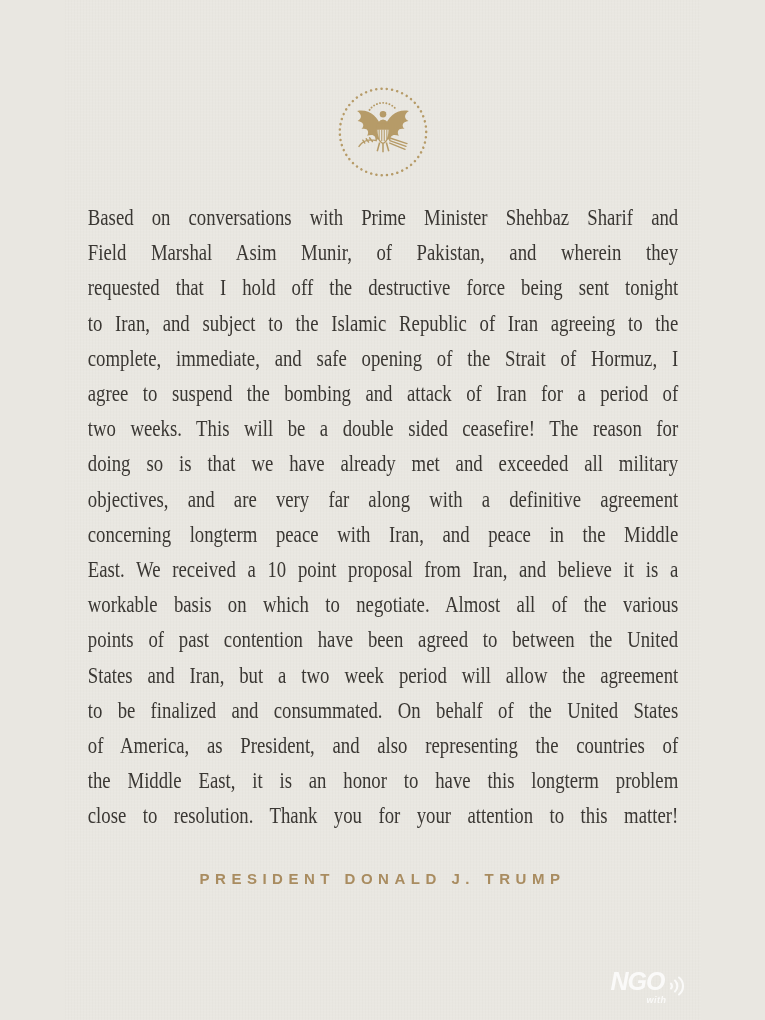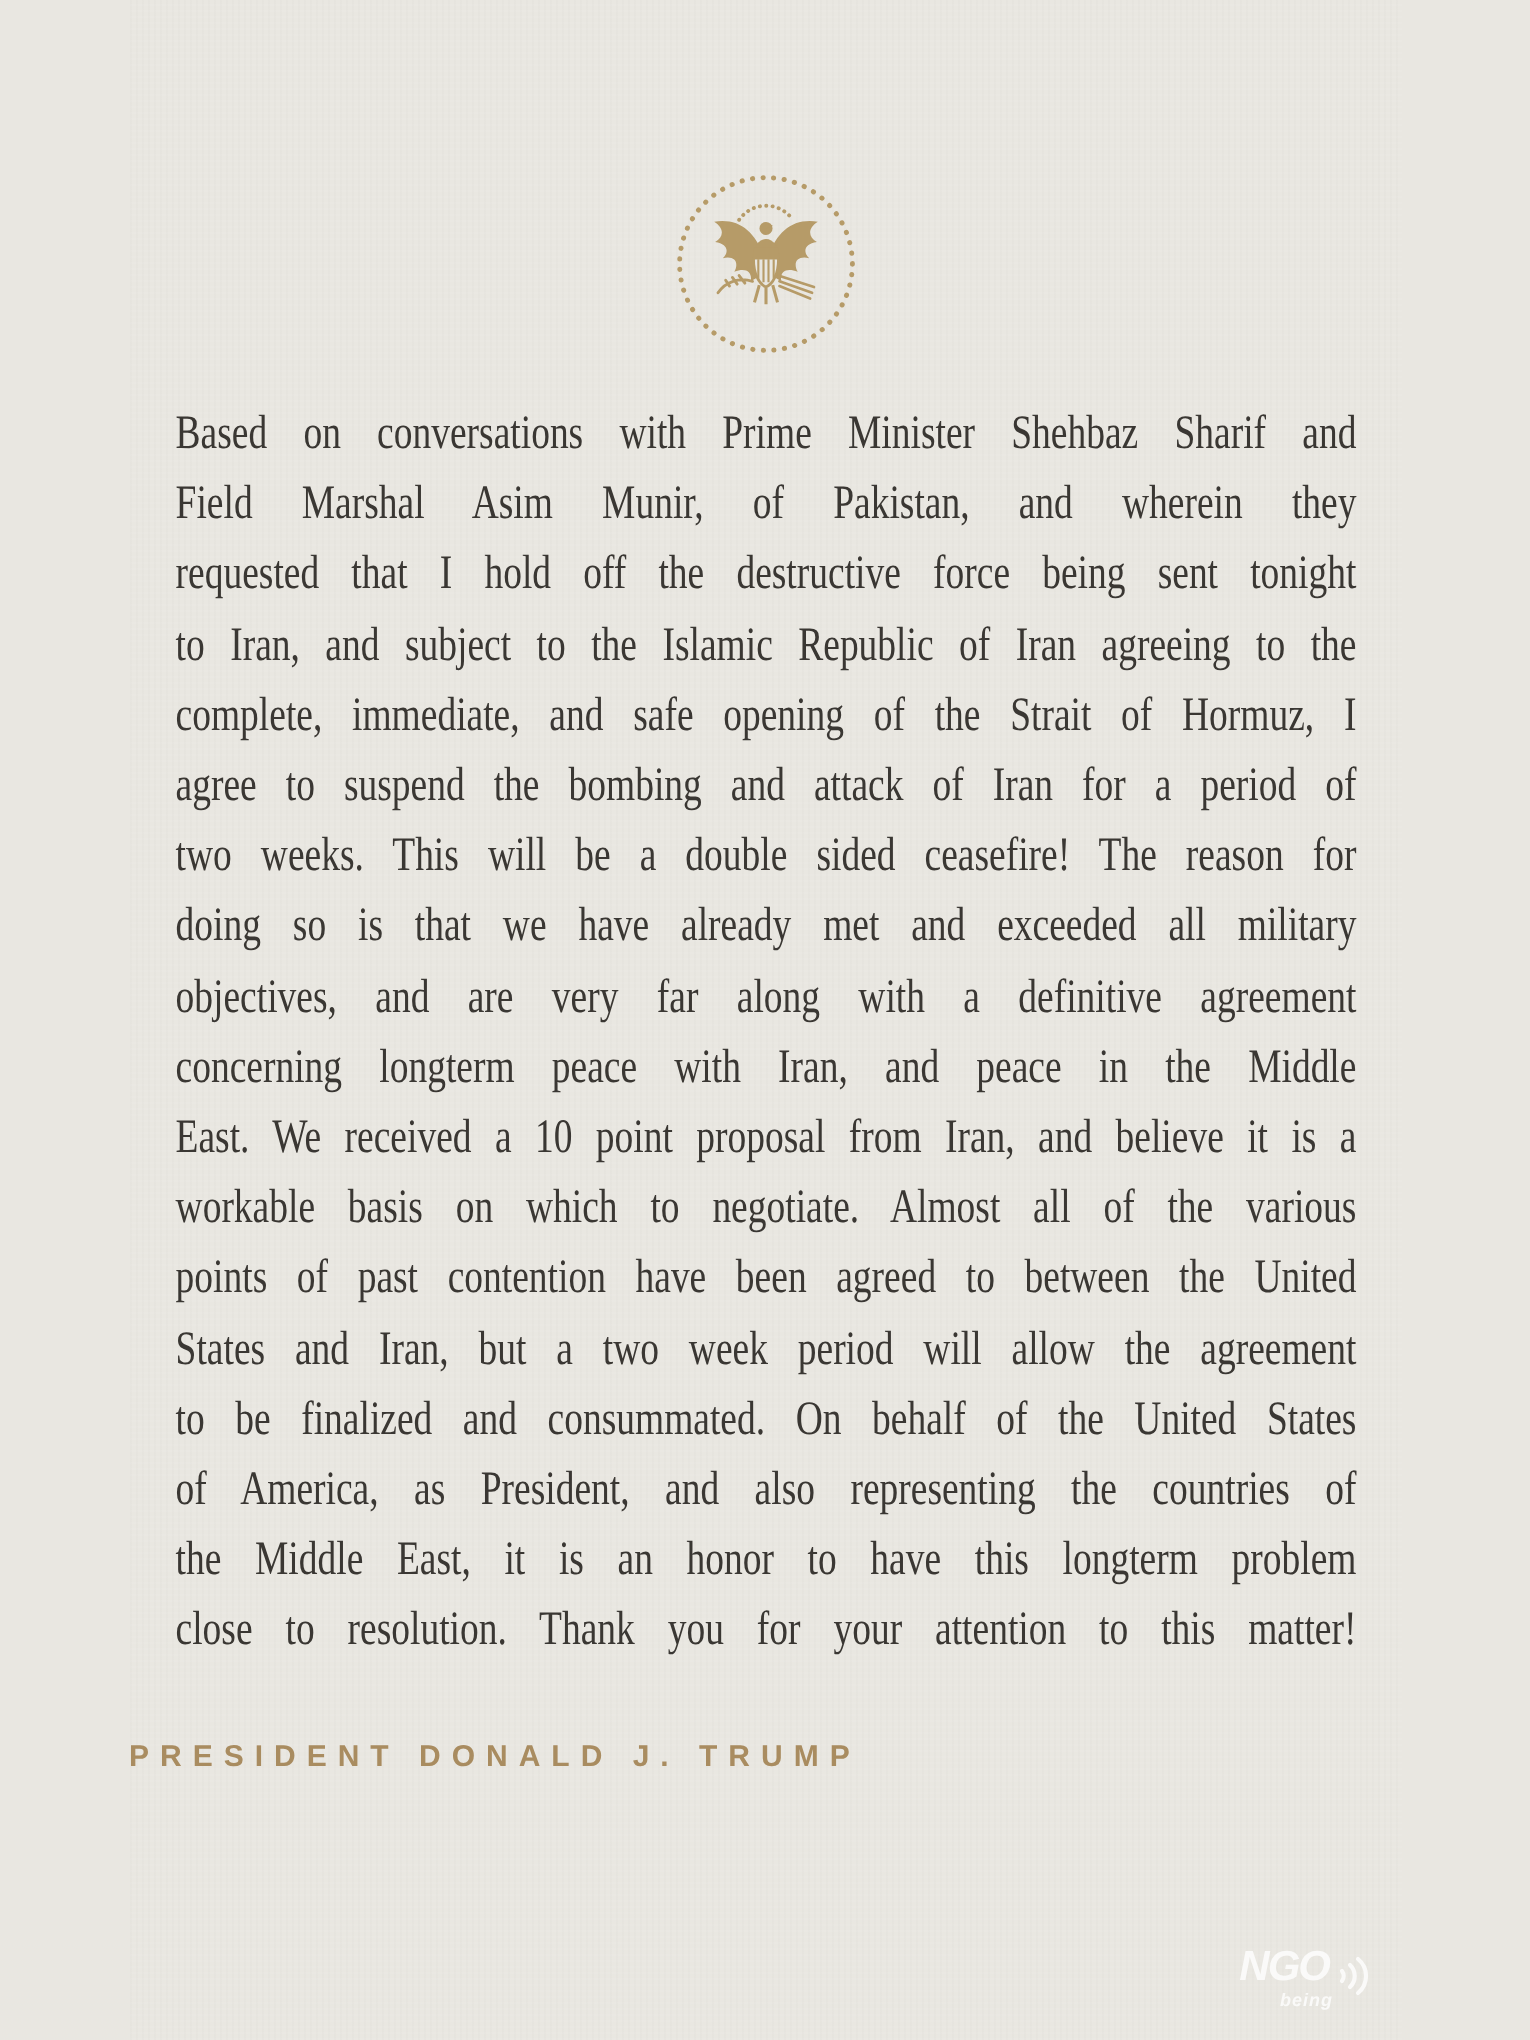--- a/index.html
+++ b/index.html
@@ -22,33 +22,33 @@
   .statement{
     position:absolute;top:200px;left:50%;width:756px;margin-left:-378px;
     transform:scaleX(0.781);transform-origin:50% 0;
     font-size:24px;line-height:35.2px;color:#3a3733;
   }
   .statement .line{
     text-align:justify;text-align-last:justify;text-justify:inter-word;
     white-space:normal;
   }
   .signature{
-    position:absolute;top:870px;left:0;width:100%;
+    position:absolute;top:870px;left:0;width:100%;text-align:center;
     font-family:"Liberation Sans", sans-serif;
     font-size:15px;font-weight:600;letter-spacing:5.5px;color:#a98c60;
   }
   .watermark{
     position:absolute;right:16px;bottom:16px;
     display:flex;align-items:center;gap:7px;
     color:rgba(255,255,255,0.78);
     font-family:"Liberation Sans", sans-serif;
   }
   .wm-logo{position:relative;display:inline-block;padding-bottom:8px;}
   .wm-ngo{
-    font-style:italic;font-weight:900;font-size:21px;letter-spacing:-1px;
+    font-style:italic;font-weight:900;font-size:25px;letter-spacing:-1px;
   }
   .wm-news{
     position:absolute;right:-2px;bottom:-1px;
     font-style:italic;font-weight:700;font-size:9px;letter-spacing:0.5px;
   }
   .wm-waves{display:block;margin-left:-3px;}
   .wm-label{
     font-weight:700;font-size:17px;letter-spacing:0.5px;
     font-family:"Liberation Sans","DejaVu Sans",sans-serif;
   }
@@ -119,21 +119,21 @@
       <div class="line">of America, as President, and also representing the countries of</div>
       <div class="line">the Middle East, it is an honor to have this longterm problem</div>
       <div class="line">close to resolution. Thank you for your attention to this matter!</div>
     </div>
 
   <div class="signature">PRESIDENT DONALD J. TRUMP</div>
 
   <div class="watermark">
     <span class="wm-logo">
       <span class="wm-ngo">NGO</span>
-      <span class="wm-news">being</span>
+      <span class="wm-news">with</span>
     </span>
     <svg class="wm-waves" viewBox="0 0 16 26" width="16" height="26" aria-hidden="true">
       <g stroke="rgba(255,255,255,0.78)" fill="none" stroke-width="2.1" stroke-linecap="round">
         <path d="M2,10.5 A4.2,4.2 0 0 1 2,15.5"></path>
         <path d="M6,7.5 A7.6,7.6 0 0 1 6,18.5"></path>
         <path d="M10,4.5 A11,11 0 0 1 10,21.5"></path>
       </g>
     </svg>
   </div>
 

